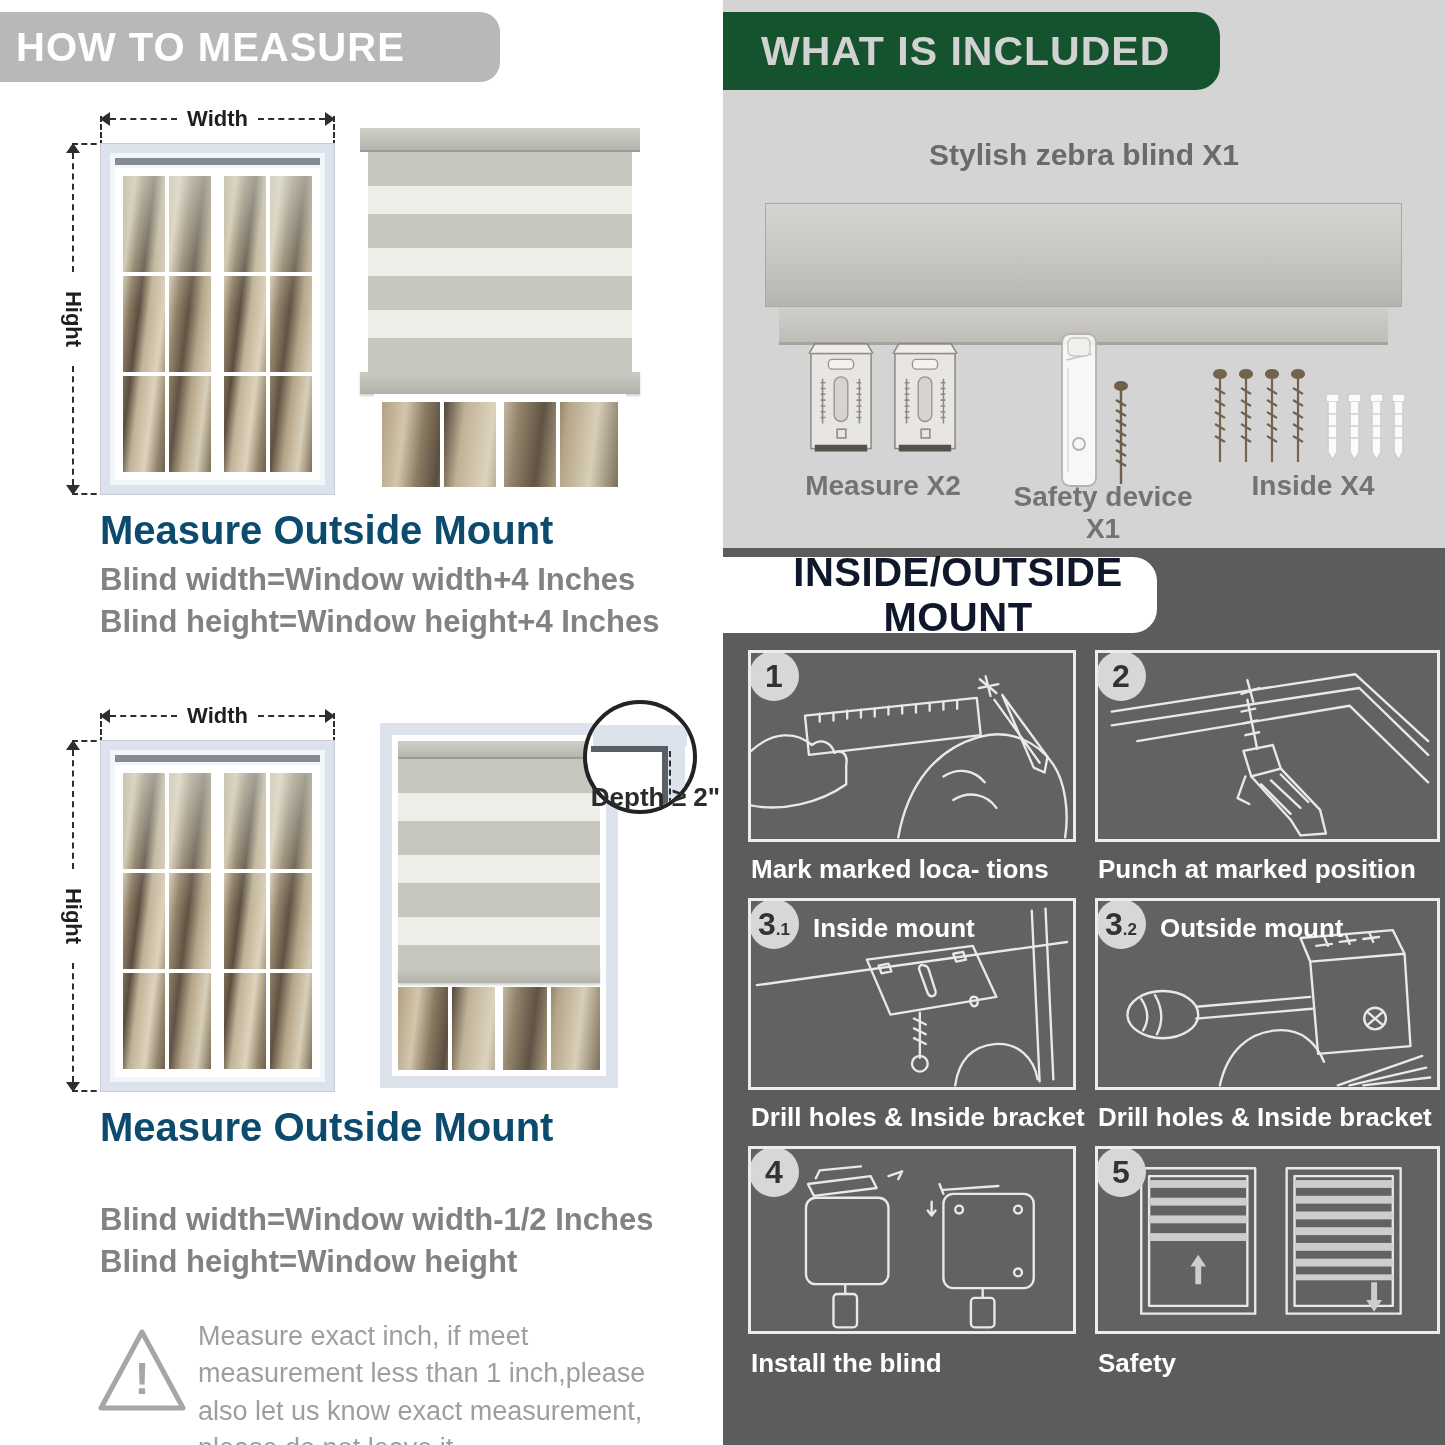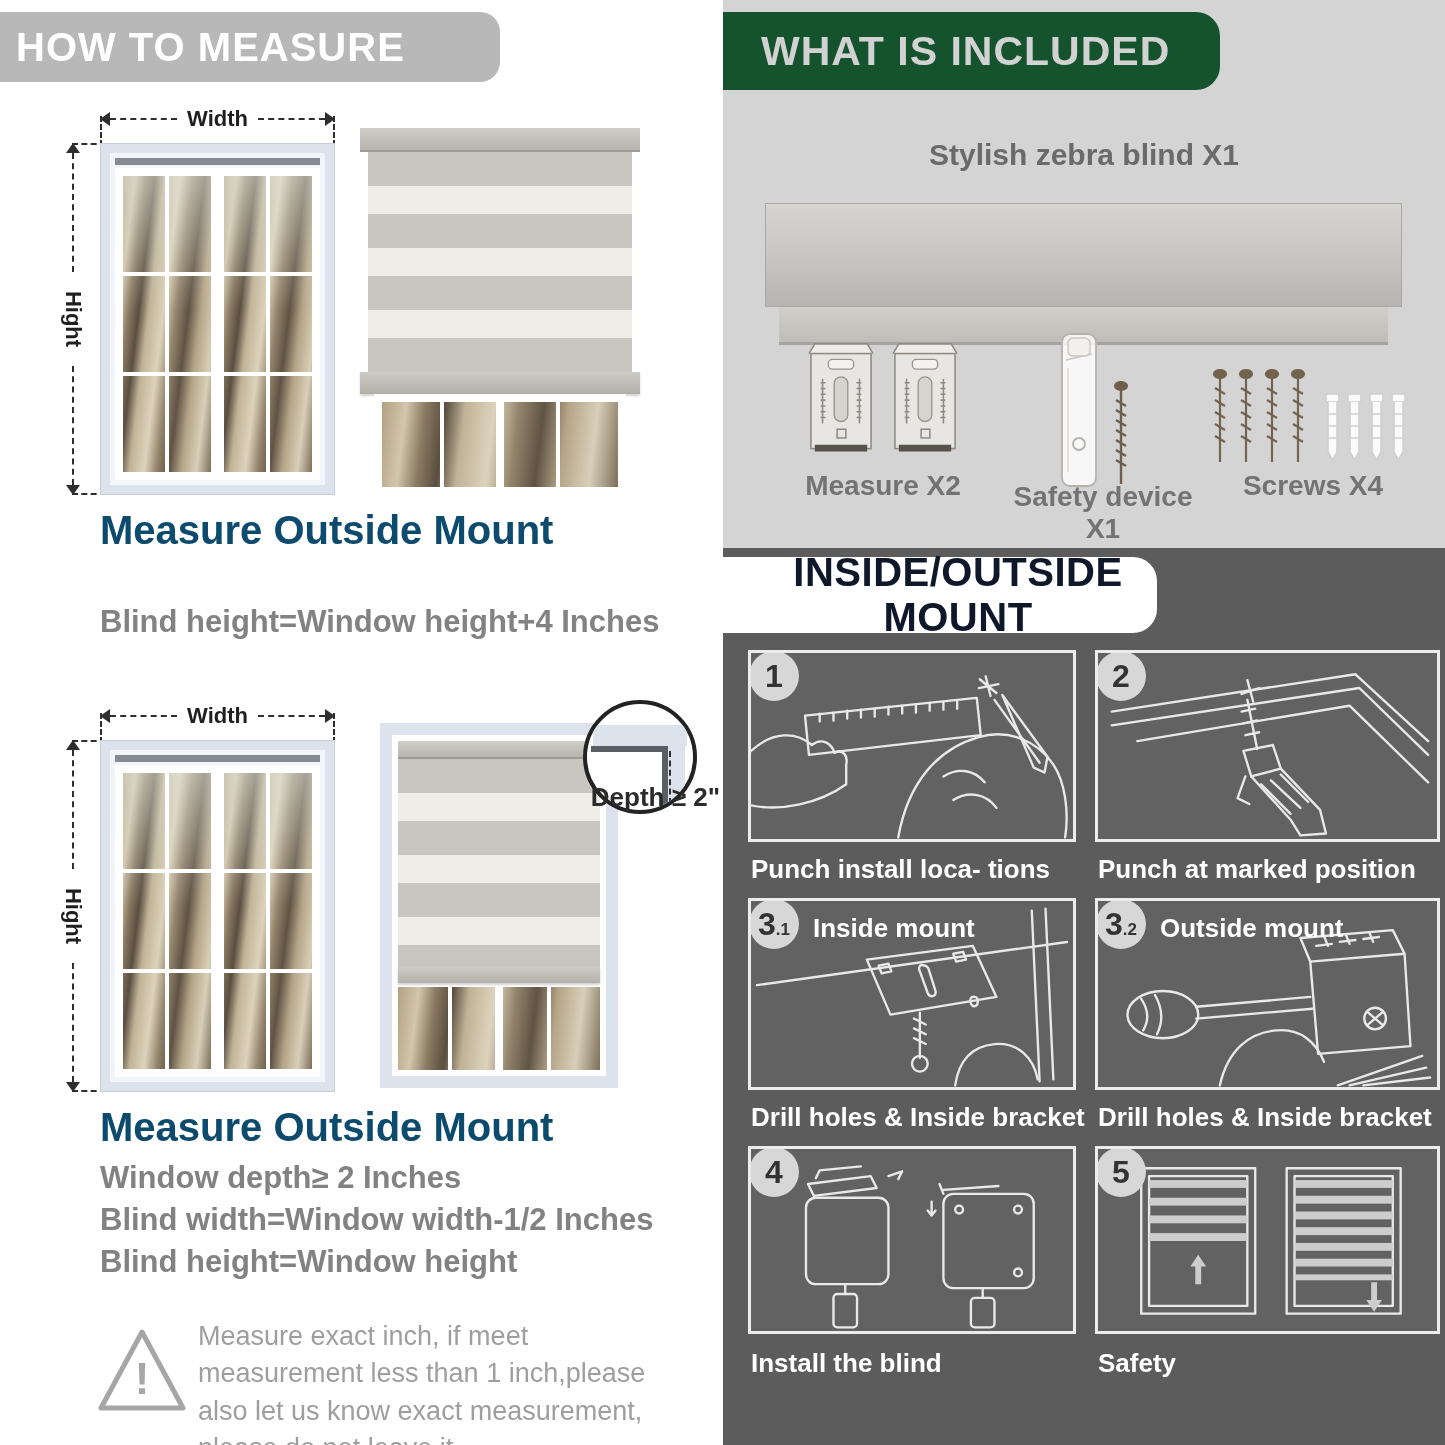--- a/index.html
+++ b/index.html
@@ -169,20 +169,21 @@
   </div>
 
   <div class="abs blindA-cap" style="left:360px; top:128px; width:280px; height:24px;"></div>
   <div class="abs zstripes" style="left:368px; top:152px; width:264px; height:220px;"></div>
   <div class="abs blindA-rail" style="left:360px; top:372px; width:280px; height:22px;"></div>
   <div class="abs" style="left:374px; top:394px; width:252px; height:101px; background:#ffffff; padding:8px;">
     <div class="photo-strip" style="width:100%; height:100%;"></div>
   </div>
 
   <div class="abs h2-title" style="left:100px; top:508px;">Measure Outside Mount</div>
+  <div class="abs body-line" style="left:100px; top:562px;">Blind width=Window width+4 Inches</div>
   <div class="abs body-line" style="left:100px; top:604px;">Blind height=Window height+4 Inches</div>
 
   <div class="abs harrow" style="left:100px; top:705px; width:235px;">
     <span class="ah left"></span>
     <span class="dash"></span>
     <span class="lbl">Width</span>
     <span class="dash"></span>
     <span class="ah right"></span>
   </div>
   <div class="abs varrow" style="left:62px; top:740px; height:352px;">
@@ -212,21 +213,20 @@
   </div>
   <div class="abs mag" style="left:583px; top:700px; width:114px; height:114px;">
     <div class="f1"></div>
       <div class="f2"></div>
     <div class="l1"></div>
       <div class="l2"></div>
   </div>
   <div class="abs depth-lbl" style="left:570px; top:782px; width:150px; text-align:right;">Depth ≥ 2"</div>
 
   <div class="abs h2-title" style="left:100px; top:1105px;">Measure Outside Mount</div>
-  <div class="abs body-line" style="left:100px; top:1160px;">Window depth≥ 2 Inches</div>
   <div class="abs body-line" style="left:100px; top:1202px;">Blind width=Window width-1/2 Inches</div>
   <div class="abs body-line" style="left:100px; top:1244px;">Blind height=Window height</div>
 
   <svg class="abs" style="left:92px; top:1322px;" width="100" height="100" viewBox="0 0 100 100">
     <path d="M50 10 L91 86 L9 86 Z" fill="none" stroke="#a6a6a6" stroke-width="5" stroke-linejoin="round"></path>
     <text x="50" y="72" text-anchor="middle" font-size="44" font-weight="bold" fill="#a6a6a6" font-family="Liberation Sans, sans-serif">!</text>
   </svg>
   <div class="abs warn-text" style="left:198px; top:1318px; width:450px;">Measure exact inch, if meet measurement less than 1 inch,please also let us know exact measurement, please do not leave it</div>
 </div>
 
@@ -315,21 +315,21 @@
             <rect x="0" y="0" width="13" height="8" rx="2"></rect>
             <path d="M2 8 L2 58 L6.5 66 L11 58 L11 8"></path>
             <path d="M2 20 h9 M2 32 h9 M2 44 h9" fill="none"></path>
           </g>
       </g>
     </svg>
   </div>
 
   <div class="abs item-label" style="left:40px; top:470px; width:240px;">Measure X2</div>
   <div class="abs item-label" style="left:270px; top:481px; width:220px;">Safety device X1</div>
-  <div class="abs item-label" style="left:490px; top:470px; width:200px;">Screws X4</div>
+  <div class="abs item-label" style="left:490px; top:470px; width:200px;">Inside X4</div>
 </div>
 
 <div id="right-bottom" class="abs">
   <div class="abs banner-mount">
     <span>INSIDE/OUTSIDE MOUNT</span>
   </div>
 
   <div class="panel" style="left:25px; top:102px; width:328px; height:192px;">
     <div class="badge">
         <span>1</span>
@@ -340,21 +340,21 @@
         <path d="M-6 104 C22 74 48 80 62 92 M62 92 C72 84 82 90 85 100 M85 100 C93 96 99 102 97 112 M-6 152 C30 162 72 150 97 132 L97 112"></path>
         <path d="M55 62 L230 44 L234 82 L59 102 Z"></path>
         <path d="M70 60 v8 M84 59 v8 M98 57 v8 M112 56 v8 M126 55 v8 M140 53 v8 M154 52 v8 M168 51 v8 M182 49 v8 M196 48 v8 M210 47 v8"></path>
         <path d="M232 34 L252 30 M239 22 L244 42 M233 25 L250 39"></path>
         <path d="M248 46 L294 110 M256 41 L302 104 L299 120 L288 115 Z"></path>
         <path d="M150 186 C160 130 190 96 232 84 C262 75 292 88 308 112 C320 130 324 160 320 186"></path>
         <path d="M196 124 C212 114 228 118 238 130 M206 148 C222 138 240 142 250 156"></path>
       </g>
     </svg>
   </div>
-  <div class="caption" style="left:28px; top:306px;">Punch install loca- tions</div>
+  <div class="caption" style="left:28px; top:306px;">Mark marked loca- tions</div>
 
   <div class="panel" style="left:372px; top:102px; width:345px; height:192px;">
     <div class="badge">
         <span>2</span>
         <span class="sub"></span>
       </div>
     <svg viewBox="0 0 345 186">
       <g class="lineart">
         <path d="M14 58 L262 20 M14 72 L266 34 M262 20 L336 88 M266 34 L336 102 M40 88 L256 52 M256 52 L336 130"></path>
         <path d="M146 40 L164 34 M152 26 L158 48"></path>

